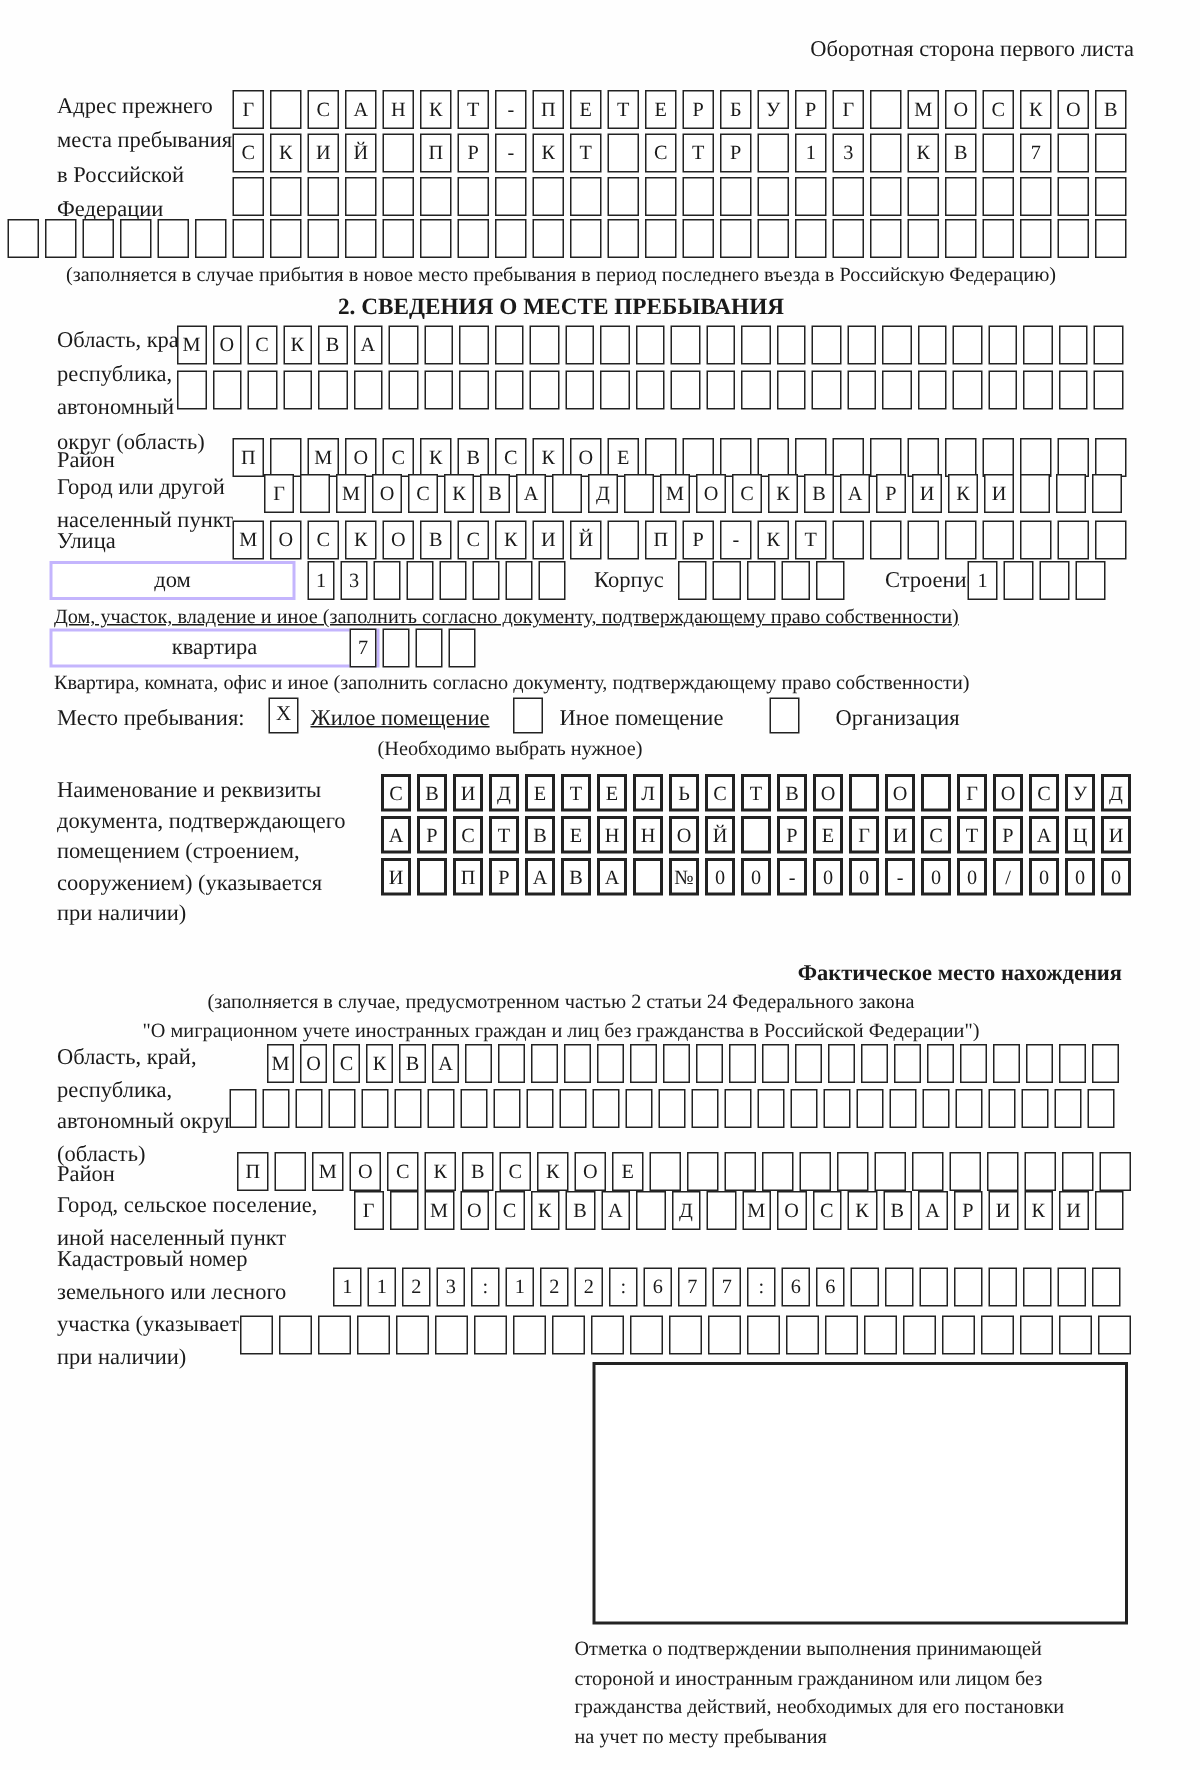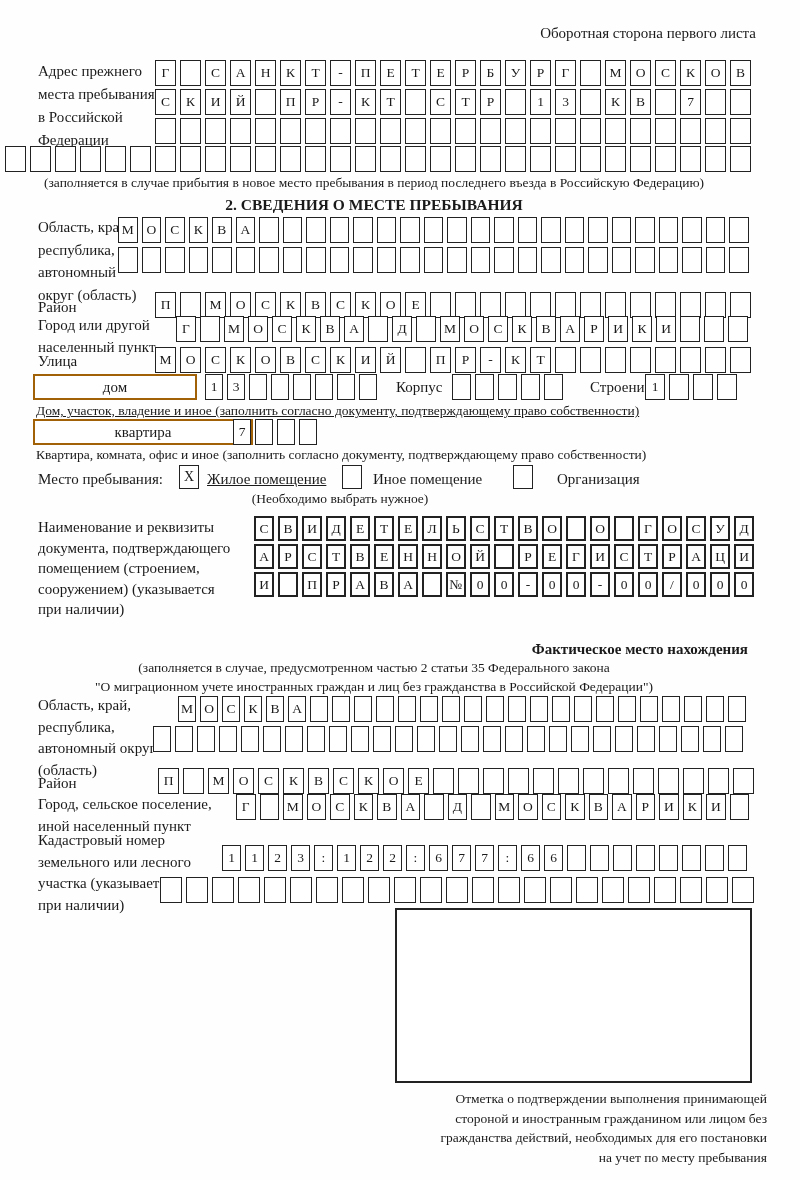--- a/index.html
+++ b/index.html
@@ -16,30 +16,30 @@
   .cells{display:flex;gap:4px;position:absolute;}
   .cell{
     box-sizing:border-box;
     width:var(--cw,21px);height:var(--ch,26px);
     border:var(--cb,1.5px) solid #222;background:#fff;
     display:flex;align-items:center;justify-content:center;
     font-size:13.5px;font-family:"Liberation Serif","DejaVu Serif",serif;
     flex:none;
   }
   .widebox{
-    box-sizing:border-box;border:2px solid #a16207;background:#fff;
+    box-sizing:border-box;border:2px solid #c4b5fd;background:#fff;
     display:flex;align-items:center;justify-content:center;
     font-size:15px;
   }
   .checkbox{
     box-sizing:border-box;width:20px;height:24px;border:1.6px solid #222;background:#fff;
     display:flex;align-items:center;justify-content:center;font-size:14px;
   }
   .stampbox{box-sizing:border-box;border:2px solid #222;background:#fff;}
-  .cap{font-size:13.5px;line-height:19.5px;text-align:right;}
+  .cap{font-size:13.5px;line-height:19.5px;text-align:left;}
 </style>
 </head>
 <body>
 
 <div class="abs lbl" style="top:22px;right:44px;">Оборотная сторона первого листа</div>
 
 <div class="abs lbl" style="left:38px;top:60px;">
   <div>Адрес прежнего</div>
   <div>места пребывания</div>
   <div>в Российской</div>
@@ -428,21 +428,21 @@
     <span class="cell">-</span>
     <span class="cell">0</span>
     <span class="cell">0</span>
     <span class="cell">/</span>
     <span class="cell">0</span>
     <span class="cell">0</span>
     <span class="cell">0</span>
   </div>
 
 <div class="abs lbl bold center" style="top:638px;text-align:right;">Фактическое место нахождения</div>
-<div class="abs note center" style="top:660px;">(заполняется в случае, предусмотренном частью 2 статьи 35 Федерального закона</div>
+<div class="abs note center" style="top:660px;">(заполняется в случае, предусмотренном частью 2 статьи 24 Федерального закона</div>
 <div class="abs note center" style="top:679px;">"О миграционном учете иностранных граждан и лиц без гражданства в Российской Федерации")</div>
 
 <div class="abs lbl" style="left:38px;top:695px;line-height:21.5px;">
   <div>Область, край,</div>
   <div>республика,</div>
   <div>автономный округ</div>
   <div>(область)</div>
 </div>
 <div class="cells" style="left:178px;top:696px;--cw:18px;">
     <span class="cell">М</span>

